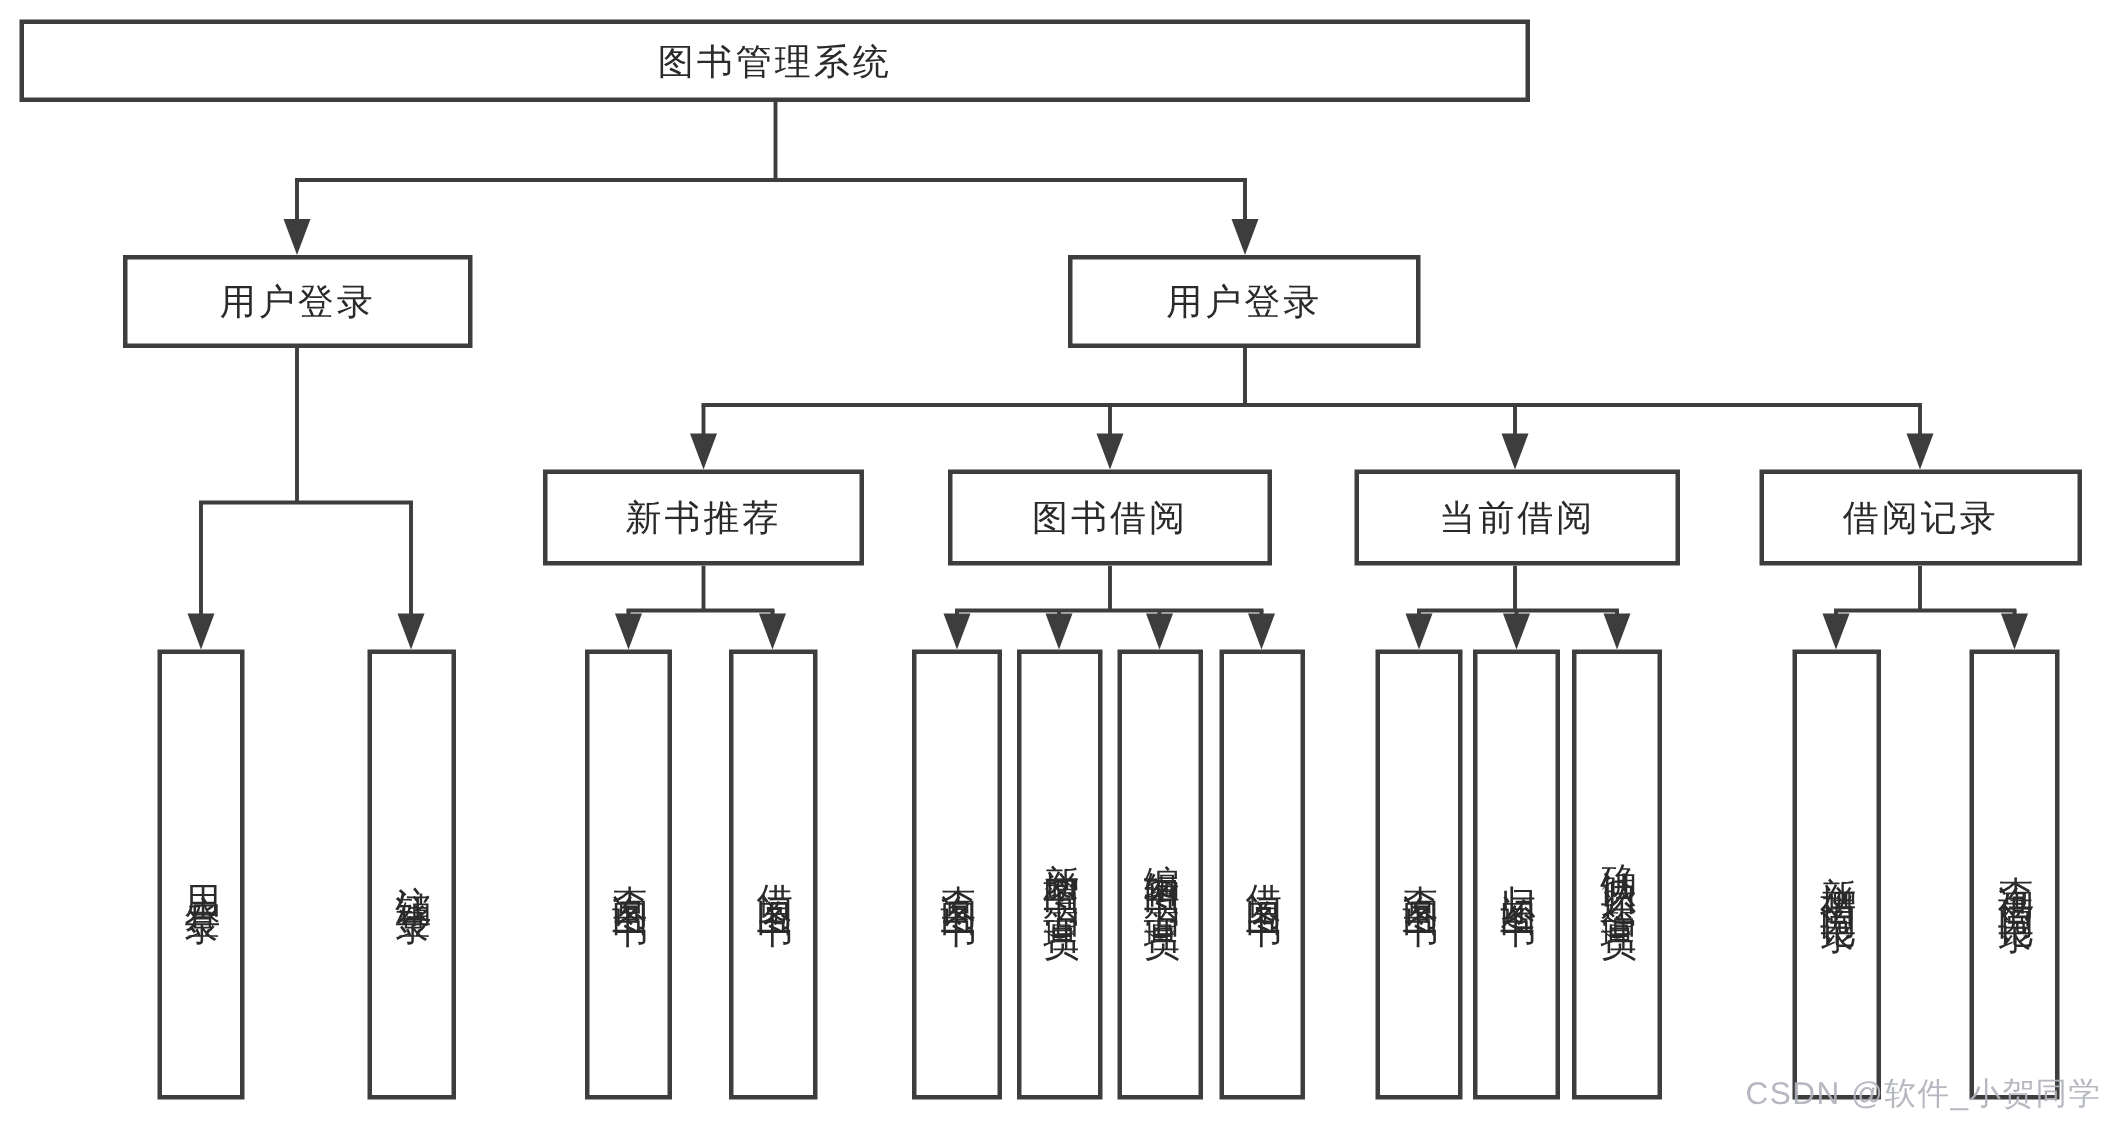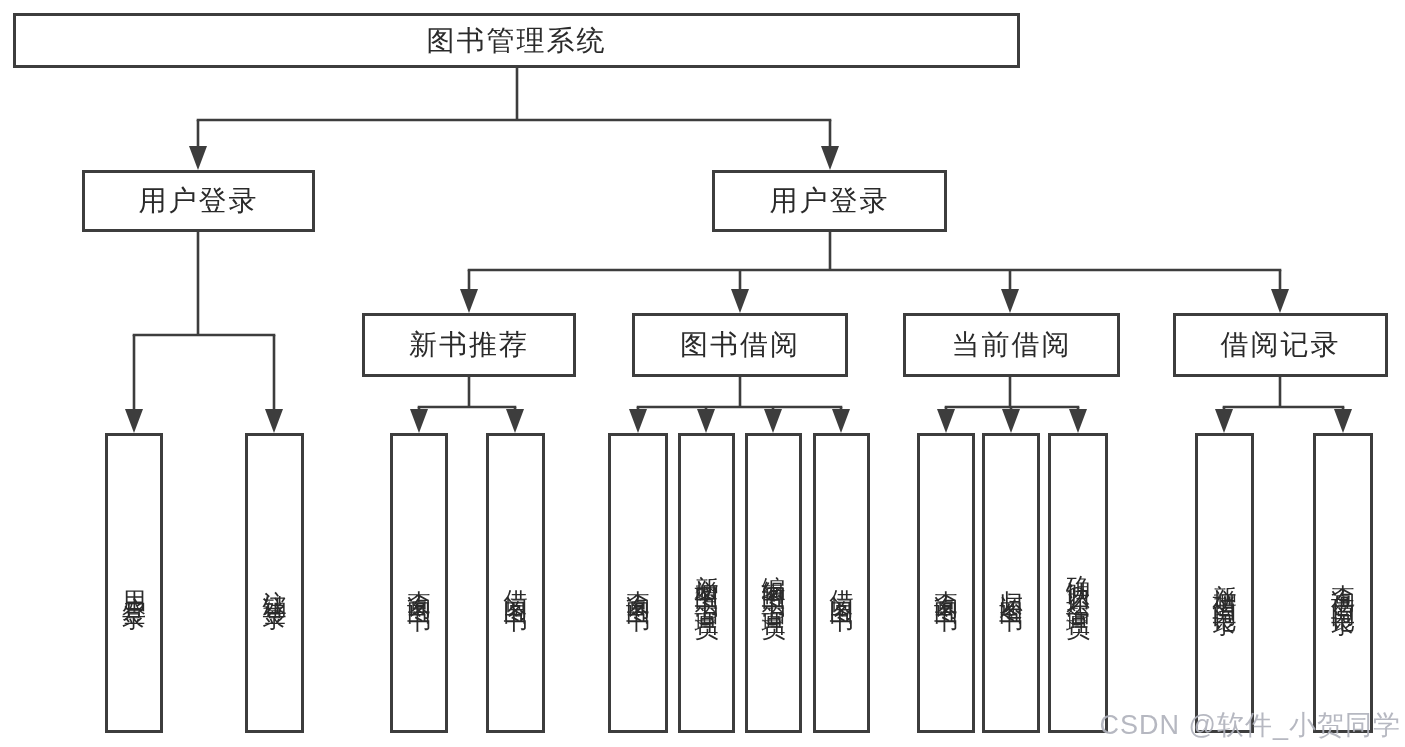--- a/index.html
+++ b/index.html
@@ -29,36 +29,36 @@
     position: absolute;
     box-sizing: border-box;
     border: 3px solid #3d3d3d;
     background: #ffffff;
     display: flex;
     align-items: center;
     justify-content: center;
     color: #2a2a2a;
   }
   .hbox {
-    font-size: 28px;
+    font-size: 24px;
     letter-spacing: 2px;
     white-space: nowrap;
   }
   .vbox {
     font-size: 24px;
     writing-mode: vertical-rl;
     letter-spacing: 6px;
     line-height: 1;
     text-align: center;
   }
   .watermark {
     position: absolute;
     right: 4px;
     bottom: 4px;
-    font-size: 27px;
+    font-size: 21px;
     color: rgba(176, 178, 188, 0.92);
     letter-spacing: 1px;
     white-space: nowrap;
     z-index: 5;
   }
   .wire {
     stroke: #3d3d3d;
     stroke-width: 2.6;
     fill: none;
   }

